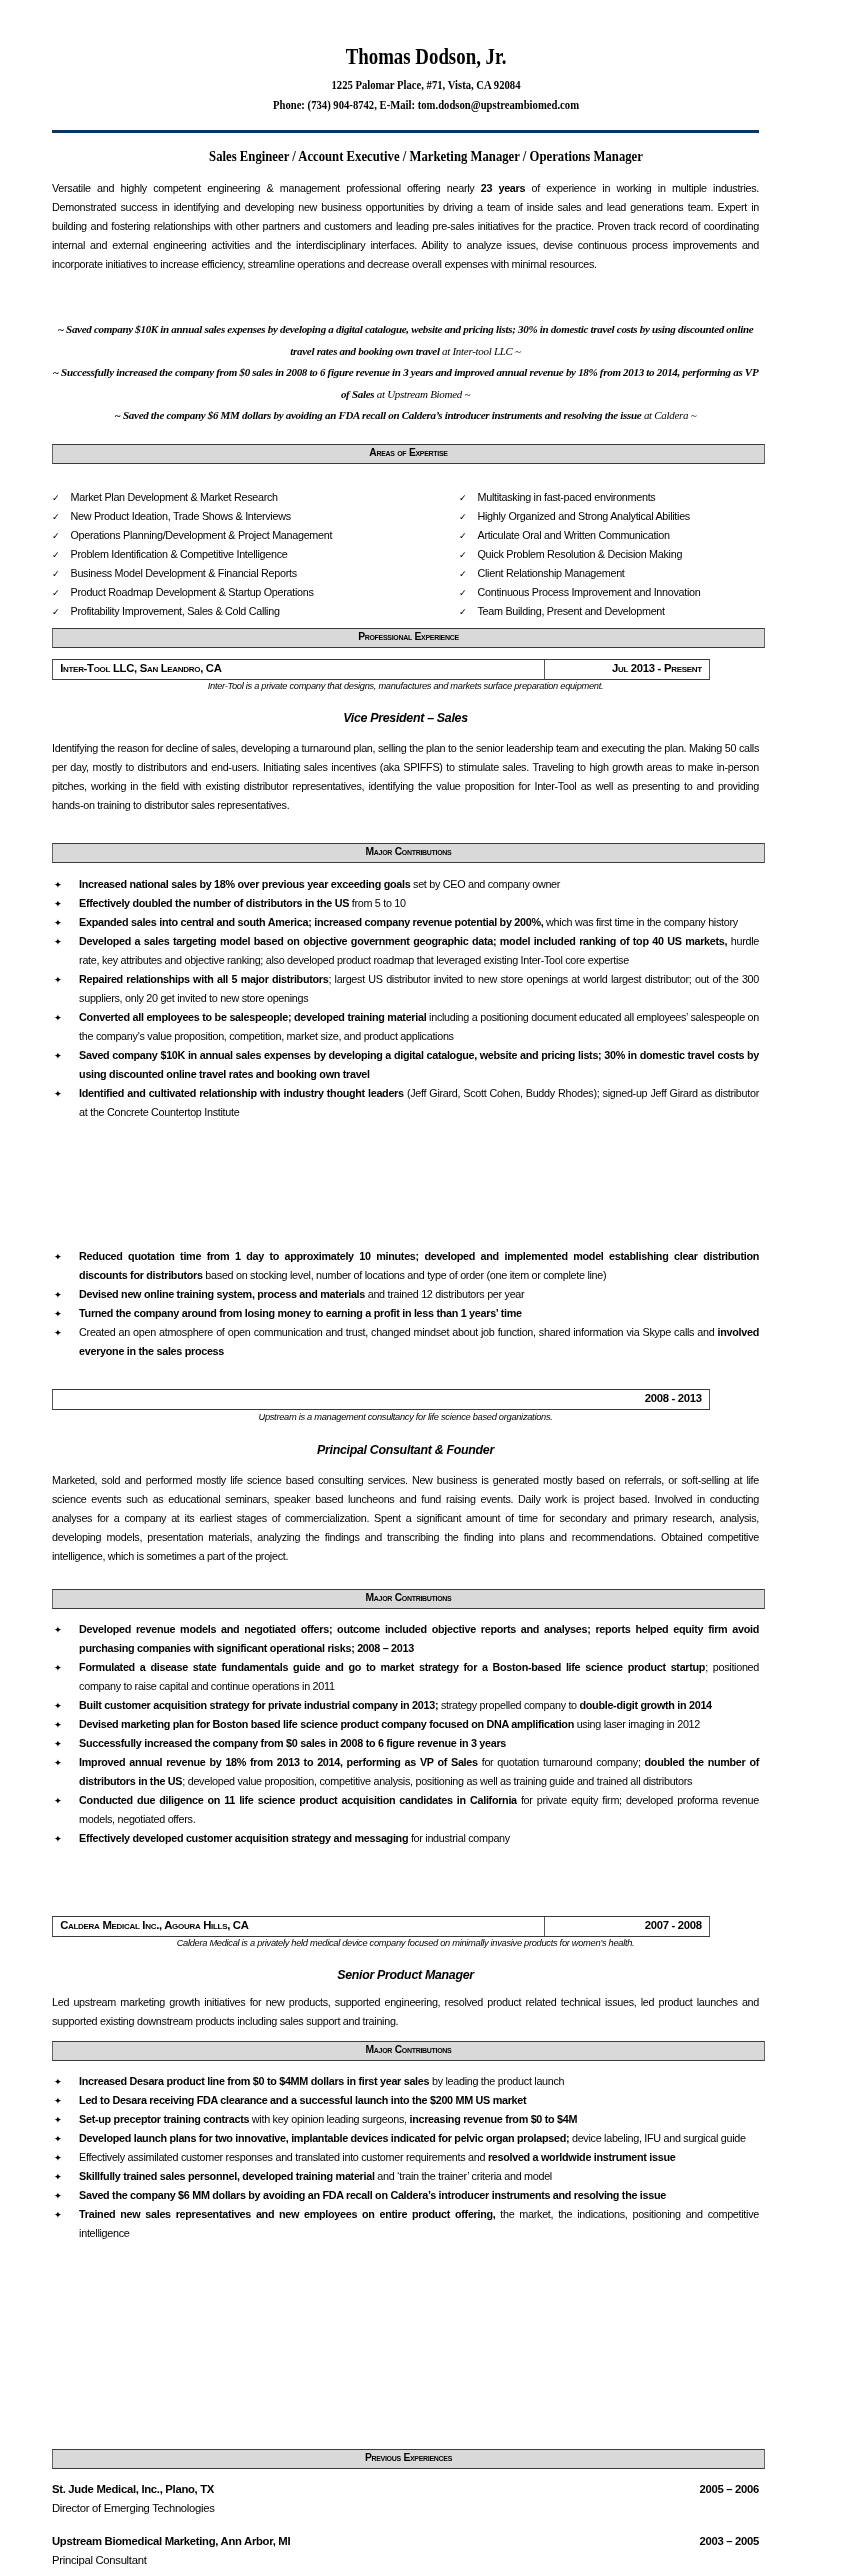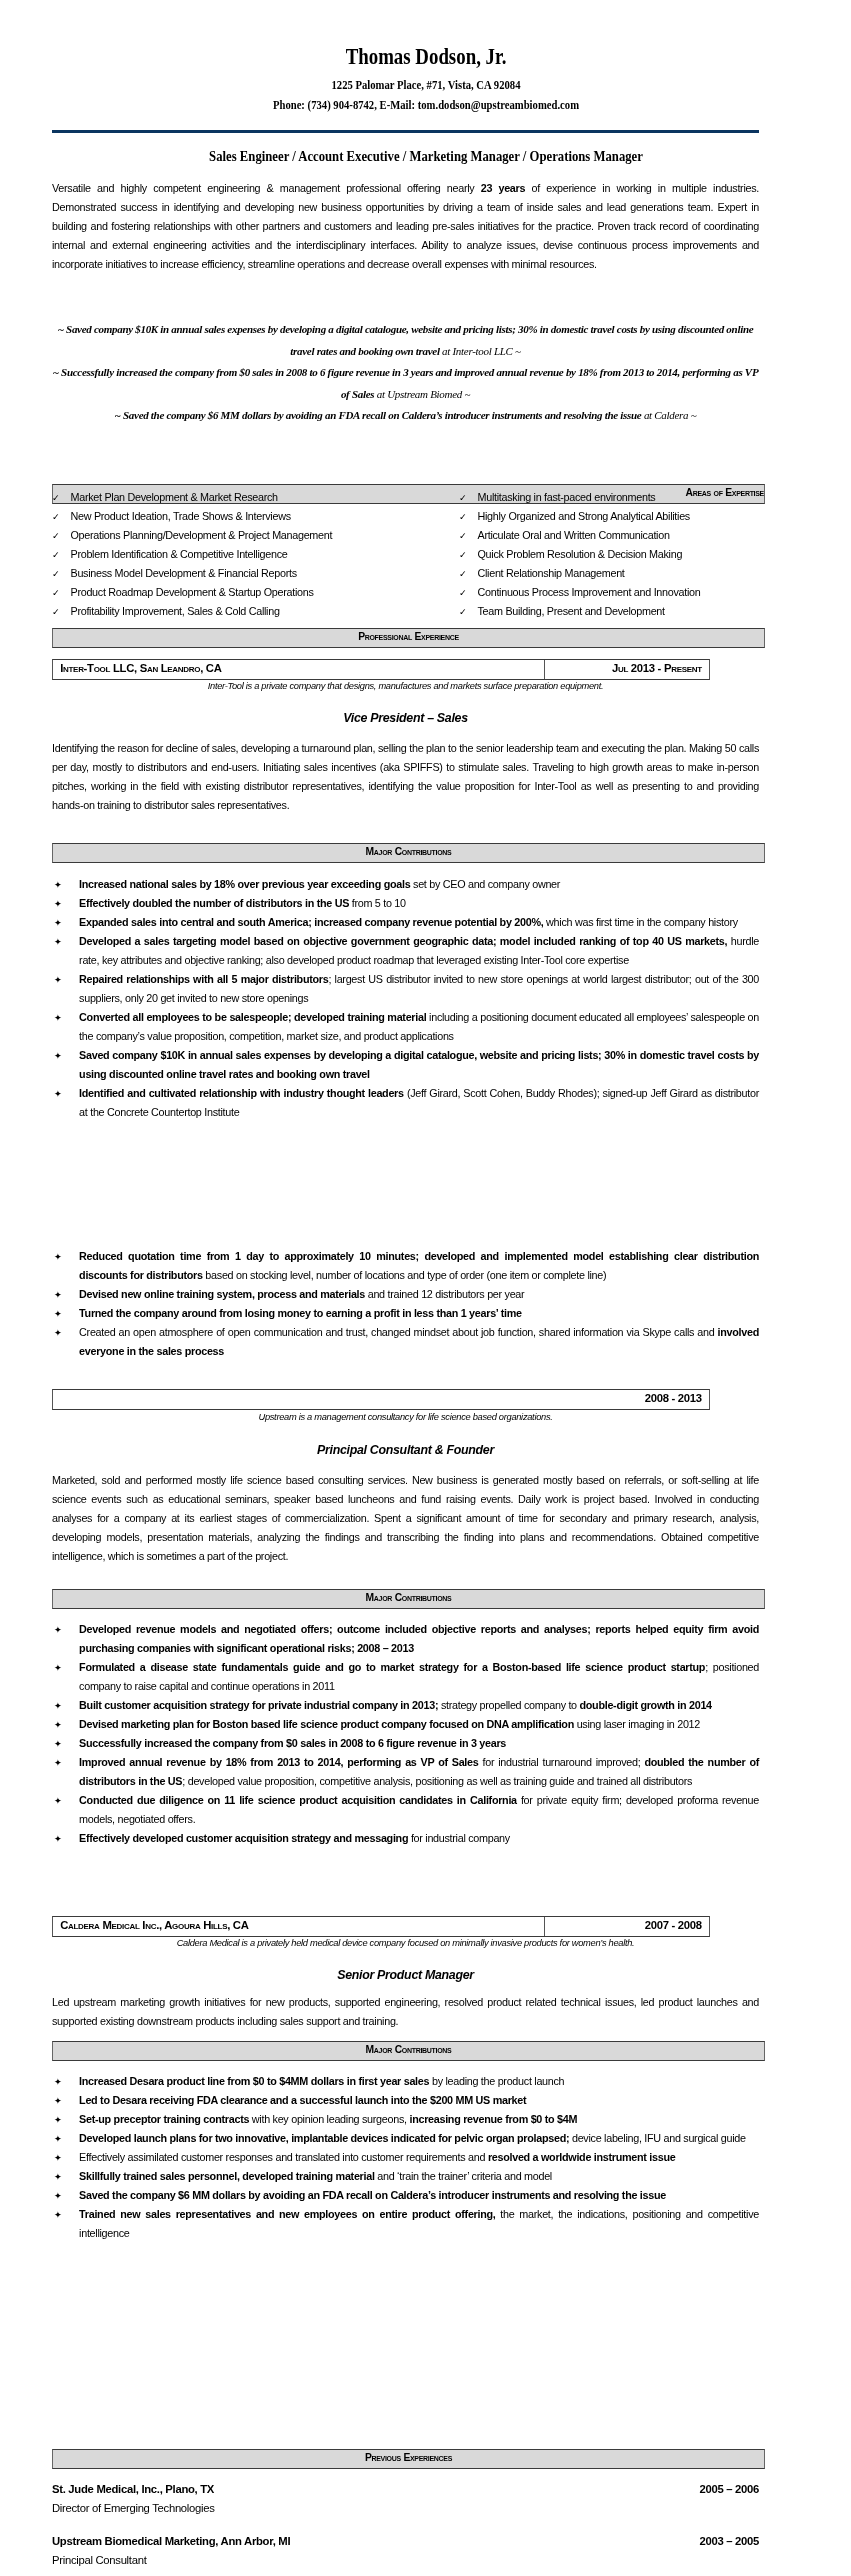--- a/index.html
+++ b/index.html
@@ -53,21 +53,21 @@
 <div class="headline">Sales Engineer / Account Executive / Marketing Manager / Operations Manager</div>
 
 <div class="para" style="top:179px;"><span>Versatile and highly competent engineering &amp; management professional offering nearly </span><b>23 years</b><span> of experience in working in multiple industries. Demonstrated success in identifying and developing new business opportunities by driving a team of inside sales and lead generations team. Expert in building and fostering relationships with other partners and customers and leading pre-sales initiatives for the practice. Proven track record of coordinating internal and external engineering activities and the interdisciplinary interfaces. Ability to analyze issues, devise continuous process improvements and incorporate initiatives to increase efficiency, streamline operations and decrease overall expenses with minimal resources.</span></div>
 
 <div class="highlights">
   <div><span class="hl"><span>~ Saved company $10K in annual sales expenses by developing a digital catalogue, website and pricing lists; 30% in domestic travel costs by using discounted online travel rates and booking own travel</span><span class="at"> at Inter-tool LLC</span></span><span> ~</span></div>
   <div><span class="hl"><span>~ Successfully increased the company from $0 sales in 2008 to 6 figure revenue in 3 years and improved annual revenue by 18% from 2013 to 2014, performing as VP of Sales</span><span class="at"> at Upstream Biomed</span></span><span> ~</span></div>
   <div><span class="hl"><span>~ Saved the company $6 MM dollars by avoiding an FDA recall on Caldera’s introducer instruments and resolving the issue</span><span class="at"> at Caldera</span></span><span> ~</span></div>
 </div>
 
-<div class="sec" style="top:484px;text-align:right;">Areas of Expertise</div>
+<div class="sec" style="top:444px;">Areas of Expertise</div>
 <div class="exp-grid">
   <div class="ck">
       <span class="mk">✓</span>
       <span>Market Plan Development &amp; Market Research</span>
     </div>
   <div class="ck">
       <span class="mk">✓</span>
       <span>Multitasking in fast-paced environments</span>
     </div>
   <div class="ck">
@@ -206,21 +206,21 @@
   <div class="bl">
       <span class="mk">✦</span>
       <span class="tx"><b>Devised marketing plan for Boston based life science product company focused on DNA amplification</b><span> using laser imaging in 2012</span></span>
     </div>
   <div class="bl">
       <span class="mk">✦</span>
       <span class="tx"><b>Successfully increased the company from $0 sales in 2008 to 6 figure revenue in 3 years</b></span>
     </div>
   <div class="bl">
       <span class="mk">✦</span>
-      <span class="tx"><b>Improved annual revenue by 18% from 2013 to 2014, performing as VP of Sales</b><span> for industrial turnaround improved; </span><b>doubled the number of distributors in the US</b><span>; developed value proposition, competitive analysis, positioning as well as training guide and trained all distributors</span></span>
+      <span class="tx"><b>Improved annual revenue by 18% from 2013 to 2014, performing as VP of Sales</b><span> for quotation turnaround company; </span><b>doubled the number of distributors in the US</b><span>; developed value proposition, competitive analysis, positioning as well as training guide and trained all distributors</span></span>
     </div>
   <div class="bl">
       <span class="mk">✦</span>
       <span class="tx"><b>Conducted due diligence on 11 life science product acquisition candidates in California</b><span> for private equity firm; developed proforma revenue models, negotiated offers.</span></span>
     </div>
   <div class="bl">
       <span class="mk">✦</span>
       <span class="tx"><b>Effectively developed customer acquisition strategy and messaging</b><span> for industrial company</span></span>
     </div>
 </div>

